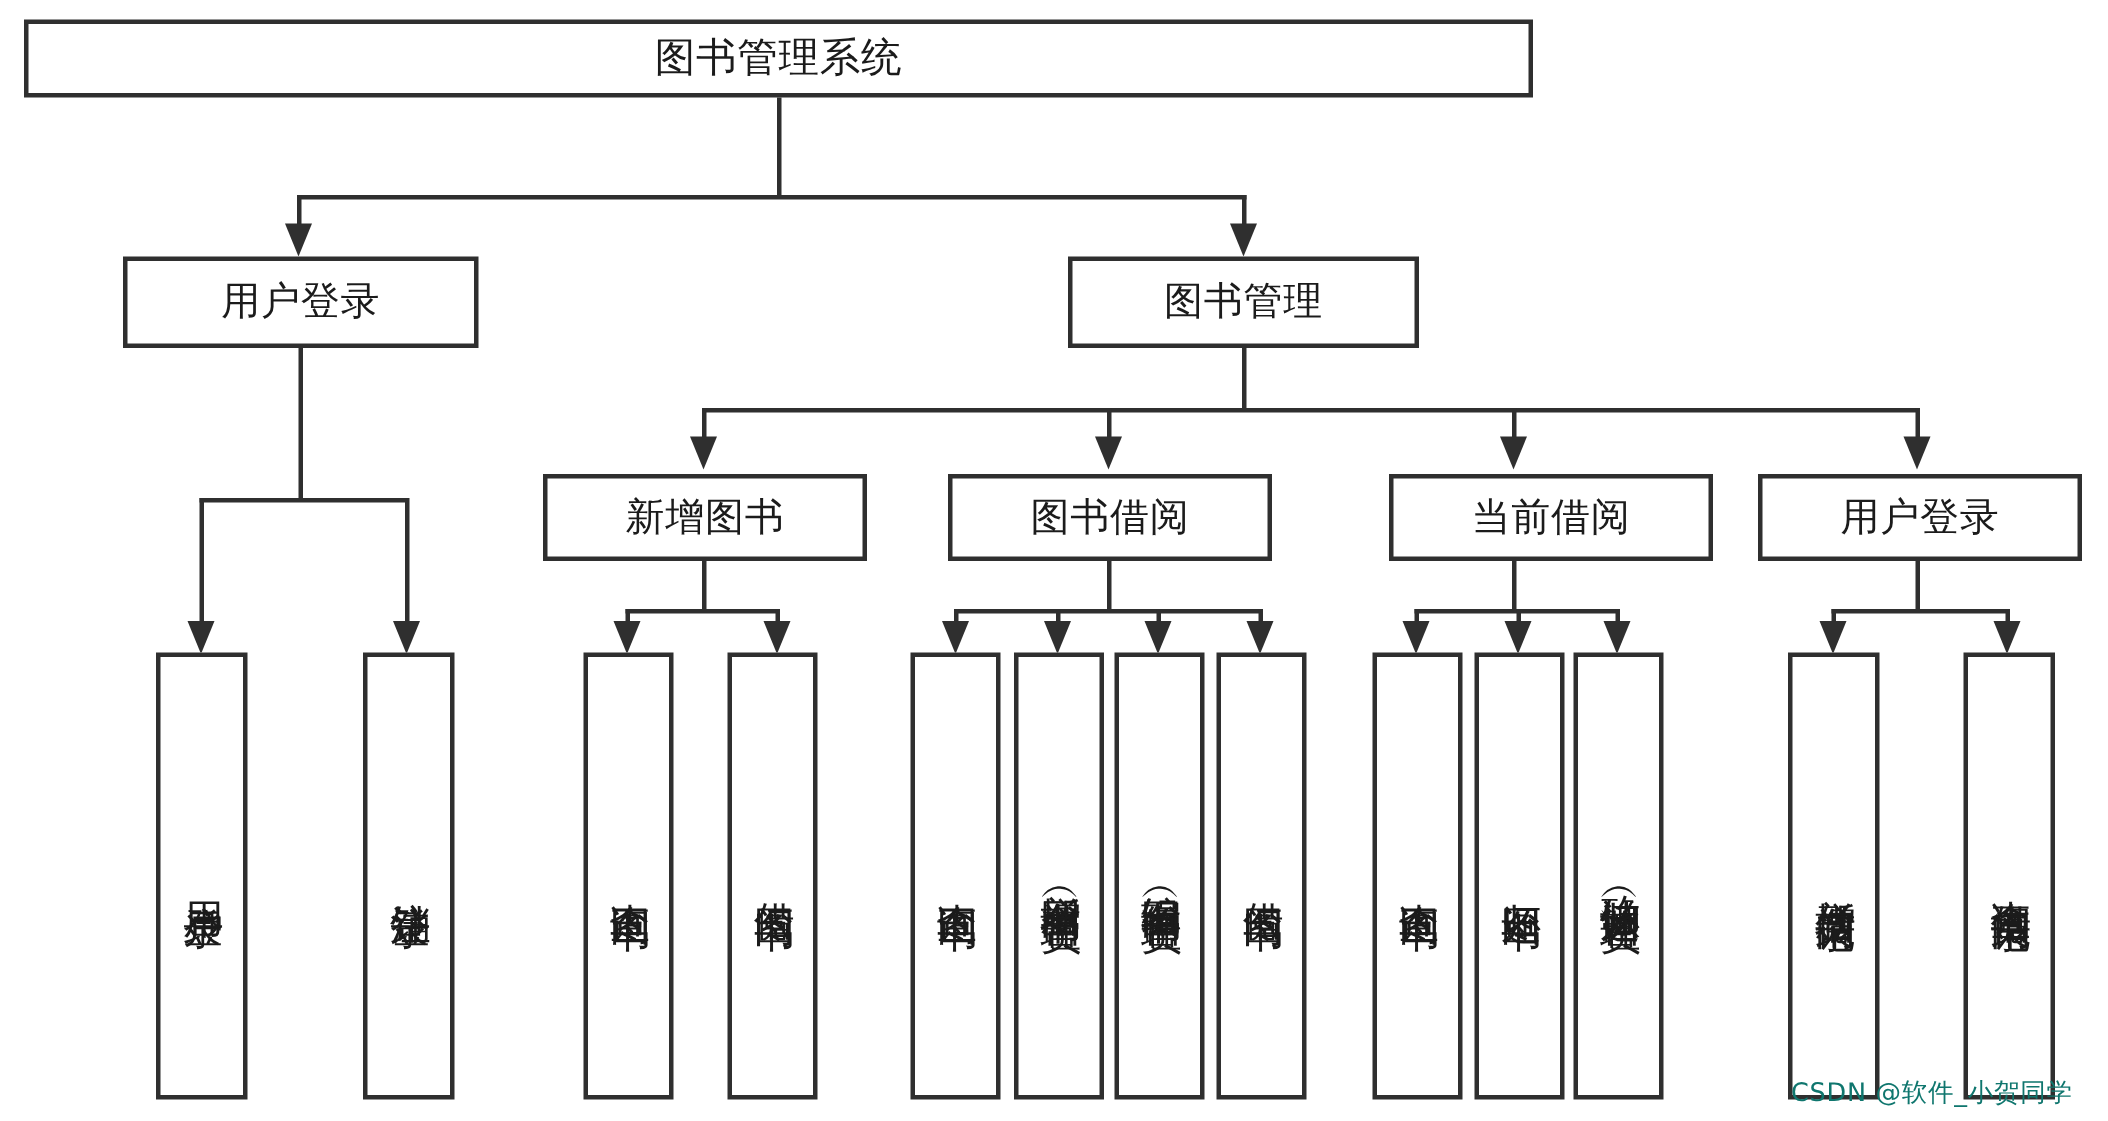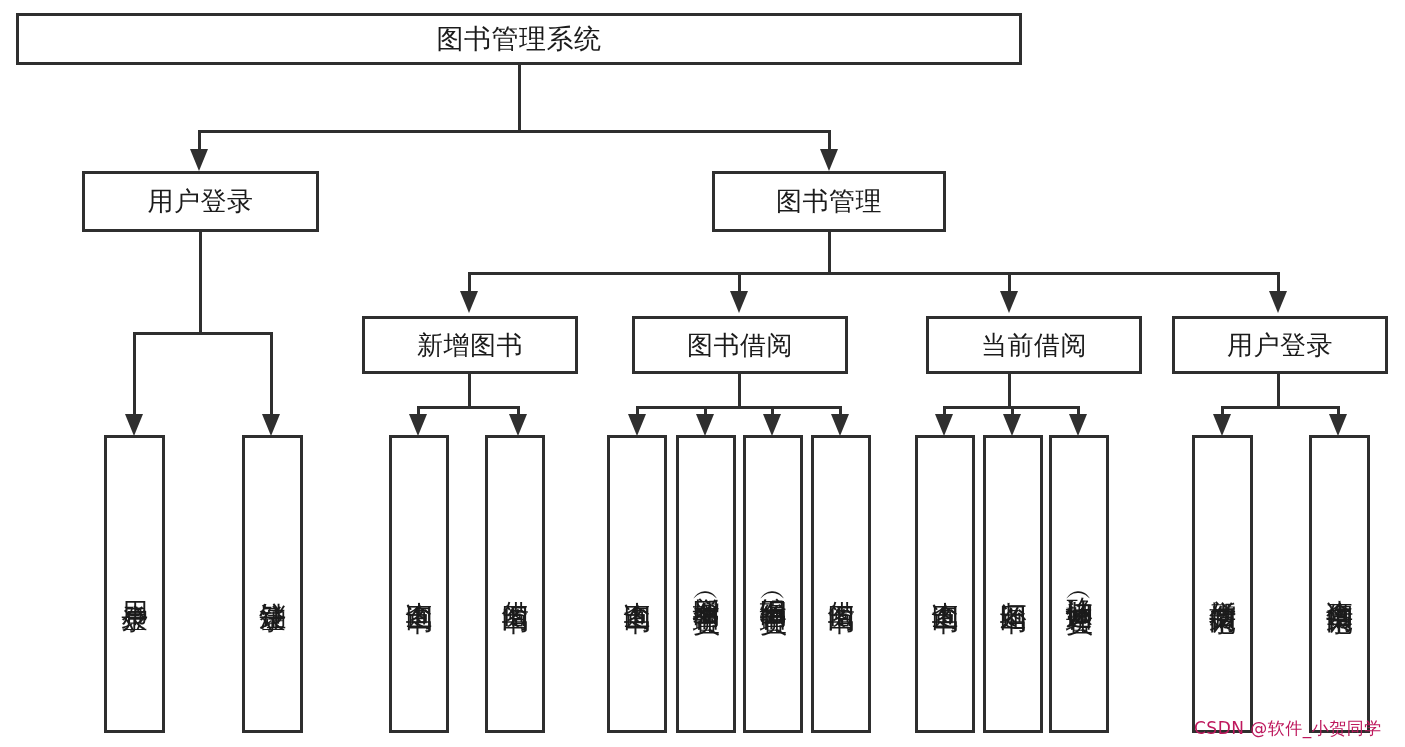--- a/index.html
+++ b/index.html
@@ -67,21 +67,21 @@
     width: 0;
     height: 0;
     border-left: 9px solid transparent;
     border-right: 9px solid transparent;
     border-top: 22px solid #2f2f2f;
   }
   
   #watermark {
     position: absolute;
     font-size: 17px;
-    color: #be185d;
+    color: #0f766e;
     white-space: nowrap;
     letter-spacing: 0.5px;
   }
 </style>
 </head>
 <body>
 
 <div id="canvas">
 
   <div class="node horiz root" style="left:16px; top:13px; width:1006px; height:52px;">

